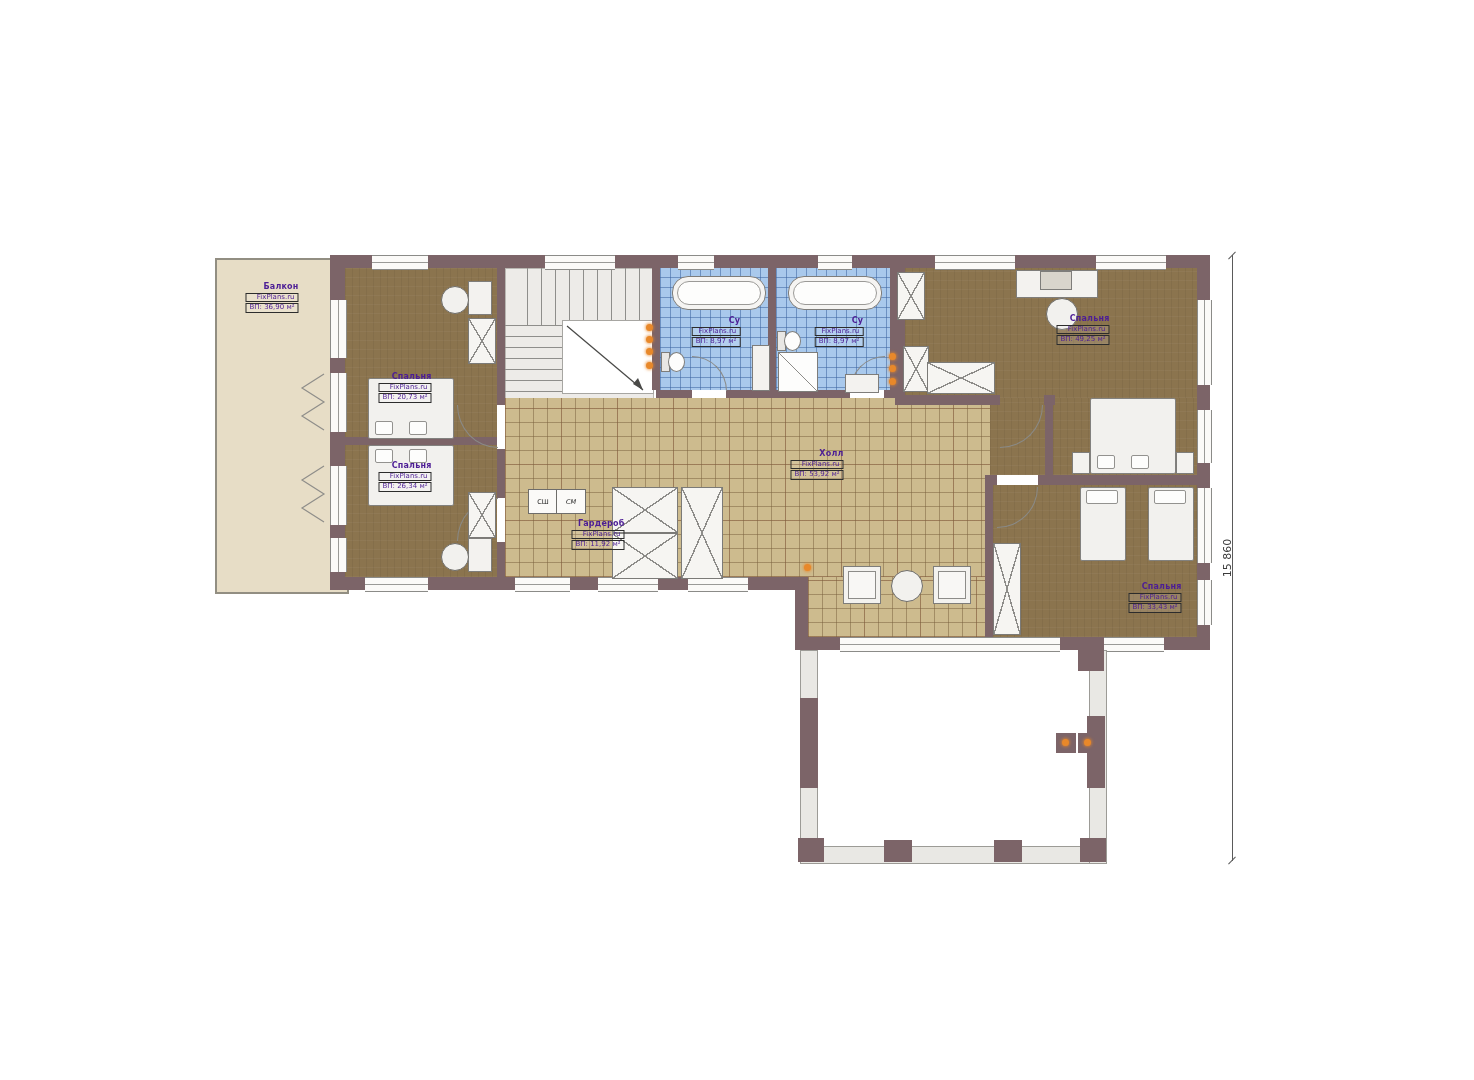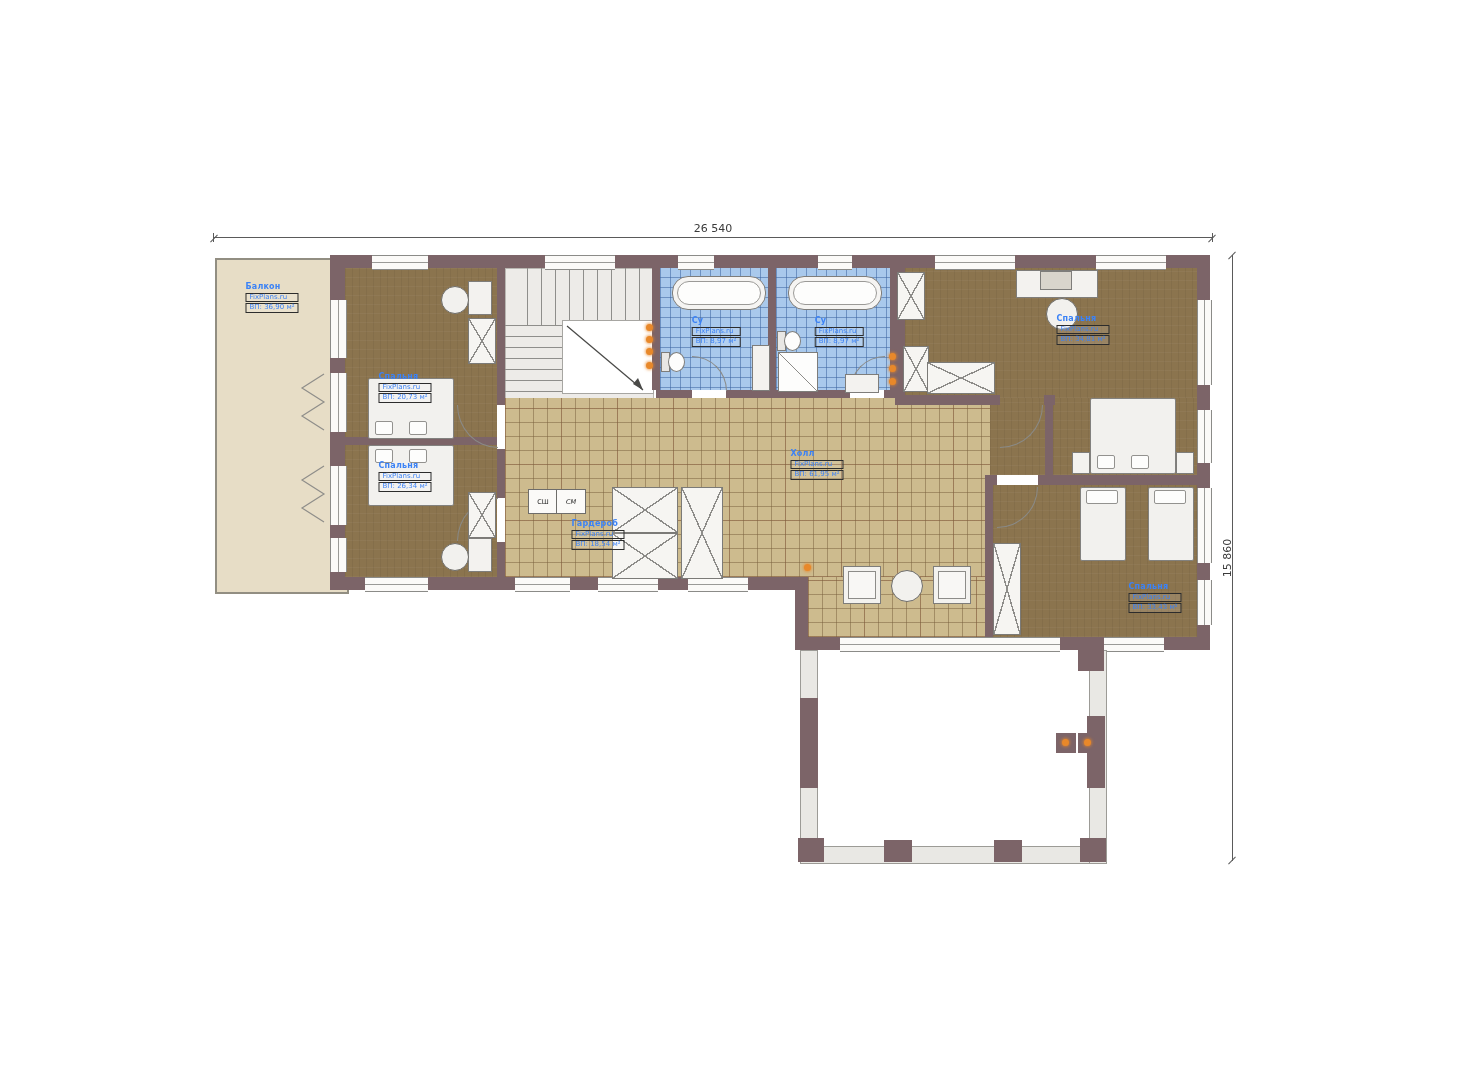--- a/index.html
+++ b/index.html
@@ -46,21 +46,21 @@
     background-image:linear-gradient(to top right,transparent calc(50% - .6px),#8d8c89 calc(50% - .6px),#8d8c89 calc(50% + .6px),transparent calc(50% + .6px));}
   .seat{position:absolute;inset:4px;border:1px solid #8d8c89;background:#f8f7f5;}
   .arc{position:absolute;border:0 solid #8a8a87;background:transparent;}
   .dot{position:absolute;width:7px;height:7px;border-radius:50%;background:var(--accent,#e8882a);box-shadow:0 0 3px 1px rgba(232,136,42,.7);}
   .rail{position:absolute;background:#e9e8e4;border:1px solid #9c9b96;}
   .post{position:absolute;background:var(--wall,#7c6468);}
   .treads-v{position:absolute;background:repeating-linear-gradient(90deg,#8f8e8b 0 1px,transparent 1px 14px);}
   .treads-h{position:absolute;background:repeating-linear-gradient(0deg,#8f8e8b 0 1px,transparent 1px 11px);}
   .void{position:absolute;background:#fff;border:1px solid #a7a6a2;}
   
-  .rlabel{position:absolute;transform:translateX(-50%);text-align:left;color:#3b82f6;z-index:6;line-height:1.1;}
+  .rlabel{position:absolute;transform:translateX(-50%);text-align:right;color:#4c1d95;z-index:6;line-height:1.1;}
   .rl-name{font-weight:bold;font-size:8px;margin-bottom:1px;letter-spacing:.2px;}
   .rl-box{border:1px solid #2c2c2c;padding:0 3px;margin-top:1px;font-size:7px;white-space:nowrap;background:rgba(255,255,255,.12);}
   .mini-box{position:absolute;background:#fbfaf8;border:1px solid #6e6d6a;font-size:6.5px;color:#222;
     display:flex;align-items:center;justify-content:center;}
   
   .dim-text{font-size:11px;color:#3a3a3a;}
   .dim-line-h{position:absolute;left:0;right:0;bottom:0;border-top:1px solid #5a5a5a;}
   .dim-line-v{position:absolute;top:0;bottom:0;left:8px;border-left:1px solid #5a5a5a;}
   .tick{position:absolute;width:10px;height:1px;background:#5a5a5a;transform:rotate(-45deg);}
   .tick-v{position:absolute;width:1px;height:9px;background:#5a5a5a;}
@@ -258,46 +258,38 @@
     <div class="rl-box">ВП: 8,97 м²</div>
   </div>
   <div class="rlabel" style="left:839px;top:317px;">
     <div class="rl-name">Су</div>
     <div class="rl-box">FixPlans.ru</div>
     <div class="rl-box">ВП: 8,97 м²</div>
   </div>
   <div class="rlabel" style="left:1083px;top:315px;">
     <div class="rl-name">Спальня</div>
     <div class="rl-box">FixPlans.ru</div>
-    <div class="rl-box">ВП: 34,81 м²</div>
+    <div class="rl-box">ВП: 49,25 м²</div>
   </div>
   <div class="rlabel" style="left:817px;top:450px;">
     <div class="rl-name">Холл</div>
     <div class="rl-box">FixPlans.ru</div>
-    <div class="rl-box">ВП: 61,95 м²</div>
+    <div class="rl-box">ВП: 53,92 м²</div>
   </div>
   <div class="rlabel" style="left:598px;top:520px;">
     <div class="rl-name">Гардероб</div>
     <div class="rl-box">FixPlans.ru</div>
-    <div class="rl-box">ВП: 18,54 м²</div>
+    <div class="rl-box">ВП: 11,92 м²</div>
   </div>
   <div class="rlabel" style="left:1155px;top:583px;">
     <div class="rl-name">Спальня</div>
     <div class="rl-box">FixPlans.ru</div>
     <div class="rl-box">ВП: 33,43 м²</div>
   </div>
 
-  <div class="abs" style="left:213px;top:222px;width:1000px;height:16px;">
-    <div class="dim-line-h"></div>
-    <span class="dim-text" style="position:absolute;left:50%;transform:translateX(-50%);bottom:3px;">26 540</span>
-    <span class="tick" style="left:-4px;bottom:-1px;"></span>
-    <span class="tick" style="right:-4px;bottom:-1px;"></span>
-    <span class="tick-v" style="left:0;bottom:-4px;"></span>
-    <span class="tick-v" style="right:0;bottom:-4px;"></span>
-  </div>
   <div class="abs" style="left:1224px;top:255px;width:18px;height:606px;">
     <div class="dim-line-v"></div>
     <span class="dim-text" style="position:absolute;top:50%;left:-3px;transform:translateY(-50%) rotate(180deg);writing-mode:vertical-rl;">15 860</span>
     <span class="tick" style="left:3px;top:0;"></span>
     <span class="tick" style="left:3px;bottom:0;"></span>
   </div>
 
 </div>
 
 </body></html>

